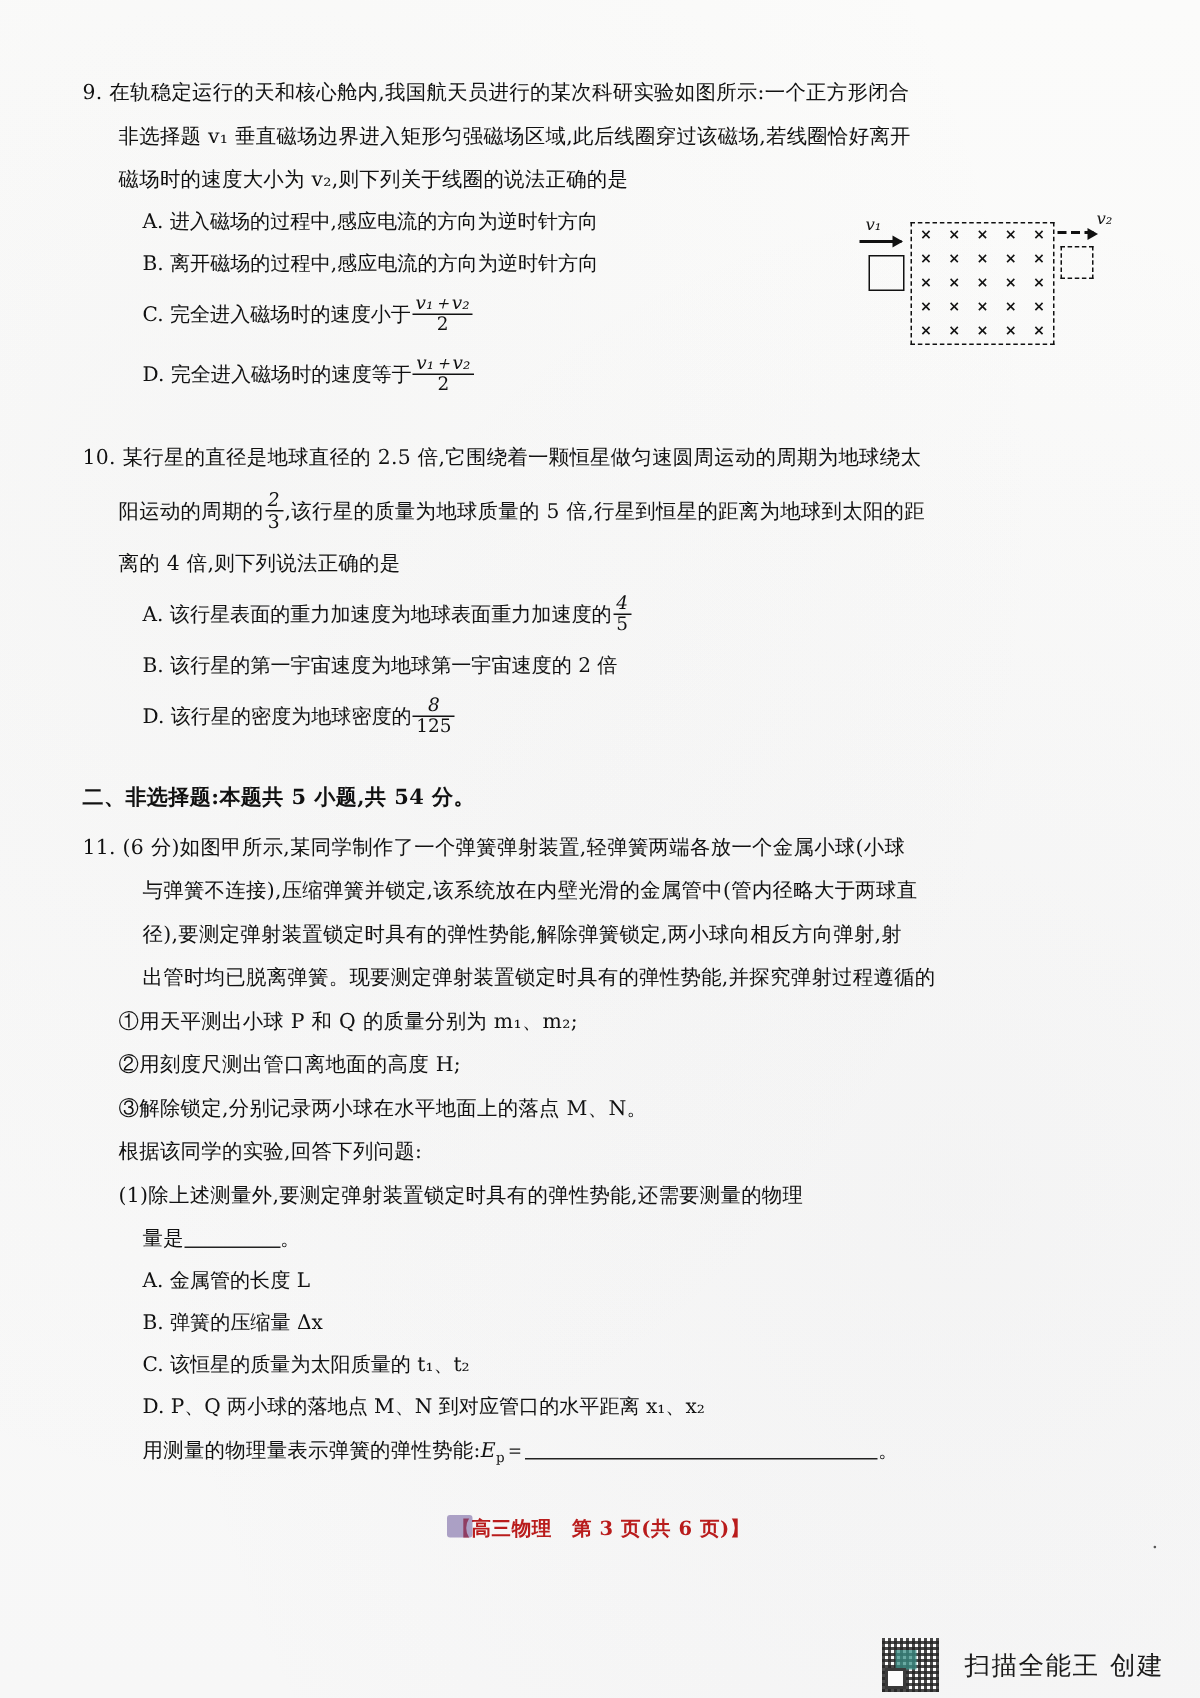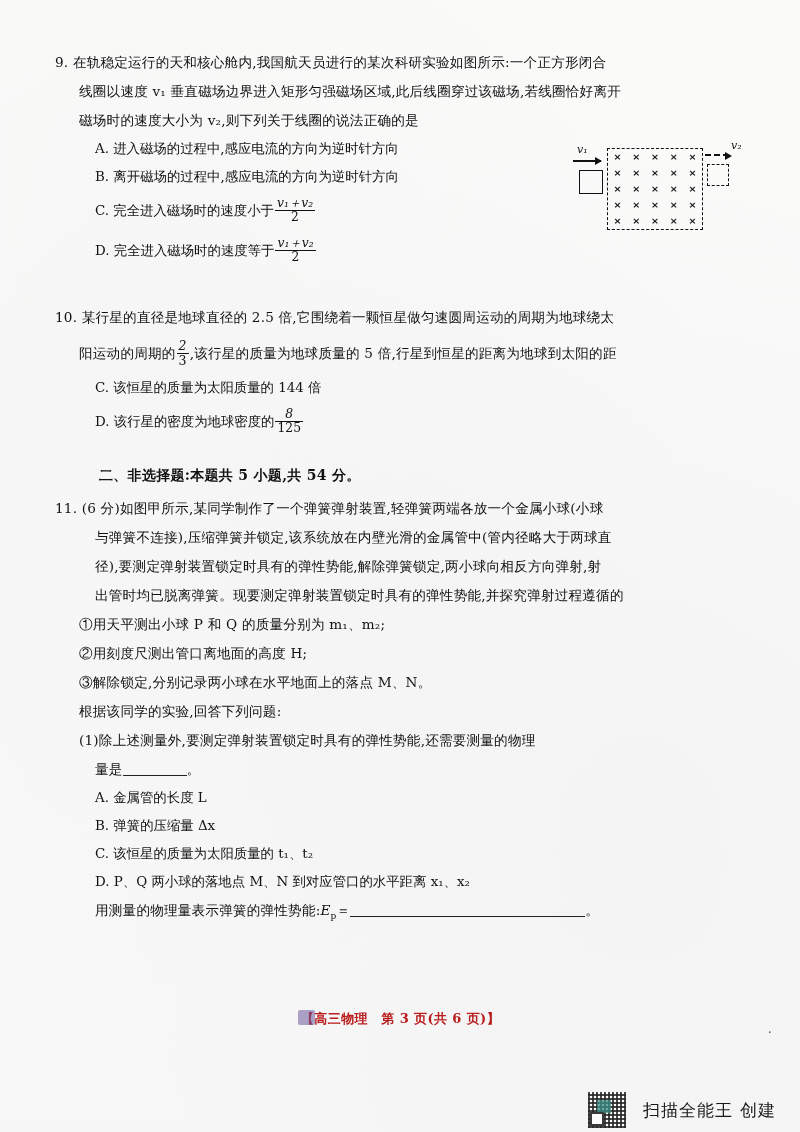--- a/index.html
+++ b/index.html
@@ -55,21 +55,20 @@
     line-height: 28px;
     padding-left: 40px;
     white-space: nowrap;
   }
   .opt.tall { line-height: 40px; }
   .sec-head {
     font-size: 14px;
     font-weight: bold;
     line-height: 30px;
     letter-spacing: 0.3px;
-    margin-left: 44px;
   }
   i.v, i.sym {
     font-family: "DejaVu Serif", "Liberation Serif", serif;
     font-style: italic;
   }
   sub { font-size: 0.66em; }
 
   
   .frac {
     display: inline-block;
@@ -262,21 +261,21 @@
 </head>
 <body>
 
 <div class="page">
   <div class="scan-tint"></div>
 
   <div class="content">
 
     <div class="q">
       <div class="line">9. 在轨稳定运行的天和核心舱内,我国航天员进行的某次科研实验如图所示:一个正方形闭合</div>
-      <div class="line indent1">线圈以速度 v₁ 垂直磁场边界进入矩形匀强磁场区域,此后线圈穿过该磁场,若线圈恰好离开</div>
+      <div class="line indent1">非选择题 v₁ 垂直磁场边界进入矩形匀强磁场区域,此后线圈穿过该磁场,若线圈恰好离开</div>
       <div class="line indent1">磁场时的速度大小为 v₂,则下列关于线圈的说法正确的是</div>
 
       <div class="opt">A. 进入磁场的过程中,感应电流的方向为逆时针方向</div>
       <div class="opt">B. 离开磁场的过程中,感应电流的方向为逆时针方向</div>
 
       <div class="opt tall">
         <span>C. 完全进入磁场时的速度小于</span><span class="frac"><span class="num">v₁＋v₂</span><span class="den">2</span></span>
       </div>
 
       <div class="opt tall">
@@ -313,29 +312,34 @@
           <span class="xmark">×</span>
           <span class="xmark">×</span>
           <span class="xmark">×</span>
         </div>
         <div class="lbl-v2">v₂</div>
         <div class="arrow-dashed"></div>
         <div class="coil-dashed"></div>
       </div>
     </div>
 
-    <div class="q" style="margin-top:32px">
+    <div class="q" style="margin-top:20px">
       <div class="line">10. 某行星的直径是地球直径的 2.5 倍,它围绕着一颗恒星做匀速圆周运动的周期为地球绕太</div>
       <div class="line indent1" style="line-height:42px">
         <span>阳运动的周期的</span><span class="frac"><span class="num">2</span><span class="den">3</span></span><span>,该行星的质量为地球质量的 5 倍,行星到恒星的距离为地球到太阳的距</span>
       </div>
-
+      <div class="line indent1">离的 4 倍,则下列说法正确的是</div>
+
+      <div class="opt tall">
+        <span>A.</span>
+        <span>该行星表面的重力加速度为地球表面重力加速度的</span><span class="frac"><span class="num">4</span><span class="den">5</span></span>
+      </div>
       <div class="opt">
-        <span>C.</span>
-        <span>该恒星的质量为太阳质量的 144 倍</span>
+        <span>B.</span>
+        <span>该行星的第一宇宙速度为地球第一宇宙速度的 2 倍</span>
       </div>
       <div class="opt tall">
         <span>D.</span>
         <span>该行星的密度为地球密度的</span><span class="frac"><span class="num">8</span><span class="den">125</span></span>
       </div>
     </div>
 
     <div class="sec-head" style="margin-top:18px">二、非选择题:本题共 5 小题,共 54 分。</div>
 
     <div class="q" style="margin-top:4px">

